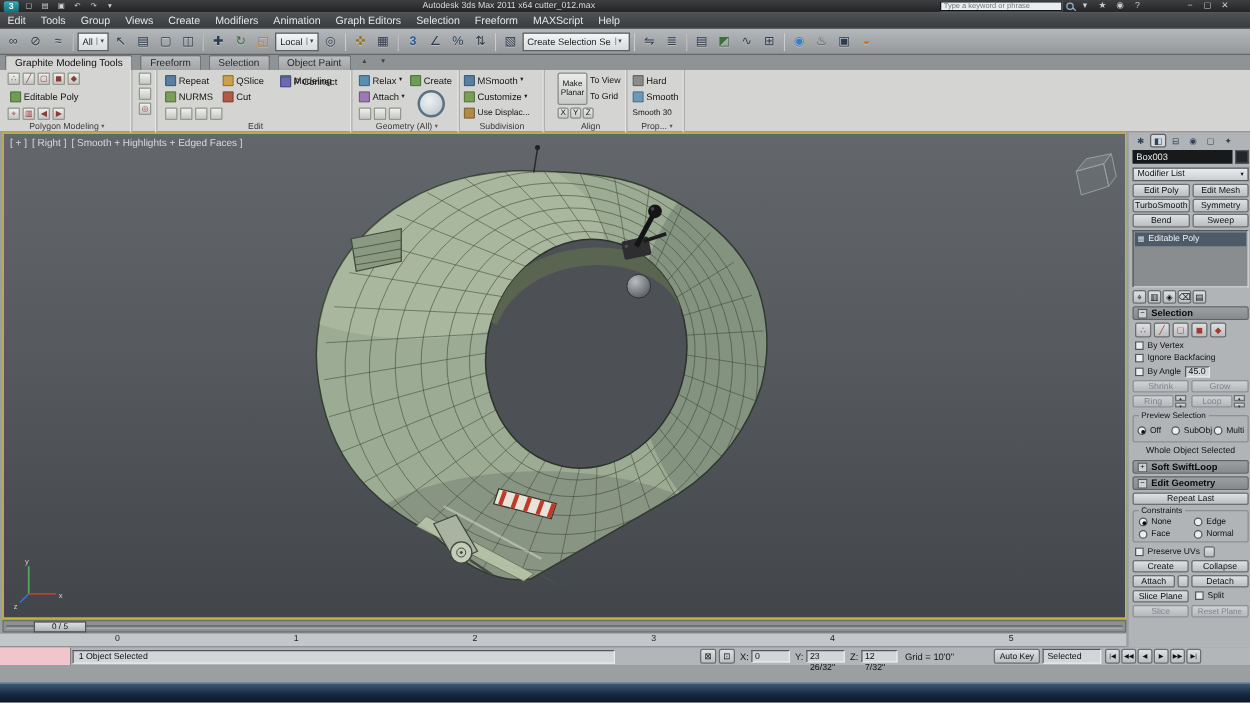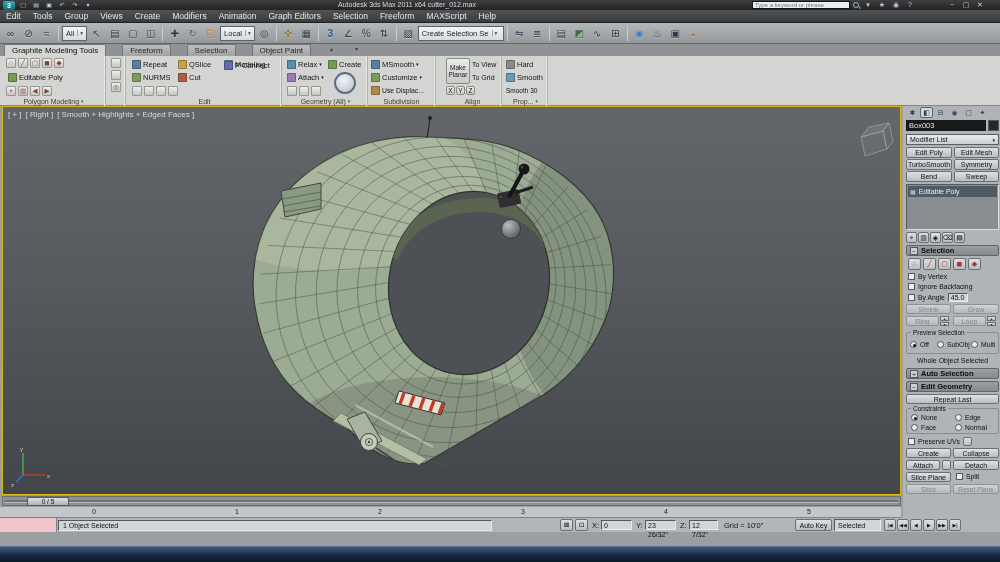--- a/index.html
+++ b/index.html
@@ -20,21 +20,21 @@
 #menubar{left:0;top:10px;width:1000px;height:13px;background:linear-gradient(#505254,#393b3d);border-bottom:1px solid #1e2022;display:flex;align-items:center;color:#e4e6e8;font-size:8.5px}
 #menubar>span{padding:0 6px;line-height:13px;white-space:nowrap}
 
 #toolbar{left:0;top:23px;width:1000px;height:21px;background:linear-gradient(#b4b8bb,#94989b);border-bottom:1px solid #63676a;display:flex;align-items:center;gap:1px;padding:0 2px}
 .ti{width:17px;height:17px;display:flex;align-items:center;justify-content:center;font-size:10px;color:#2e3c4e;text-shadow:0 1px 0 rgba(255,255,255,.3);flex:none}
 .ti.g{color:#3e6e3e}.ti.y{color:#9a7420}.ti.o{color:#c07430}
 .tsep{width:1px;height:15px;background:#73777a;border-right:1px solid #c9cdcf;margin:0 2px;flex:none}
 .tdd{height:15px;background:linear-gradient(#f3f5f6,#d7dbdd);border:1px solid #5d6164;font-size:7.5px;color:#1e1e1e;display:flex;align-items:center;gap:3px;padding:0 3px;flex:none;white-space:nowrap}
 .tdd .ar{font-size:5.5px;color:#44484c;border-left:1px solid #9aa0a4;padding-left:2px}
 
-#ribbontabs{left:0;top:44px;width:1000px;height:12px;background:#8f9396;display:flex;align-items:flex-end;gap:16px;padding-left:4px}
+#ribbontabs{left:0;top:44px;width:1000px;height:12px;background:#8f9396;display:flex;align-items:flex-end;gap:6px;padding-left:4px}
 .rtab{height:12px;line-height:12px;padding:0 7px;font-size:8px;color:#2a2a2a;background:linear-gradient(#babcbe,#a1a3a5);border:1px solid #717577;border-bottom:none;border-radius:2px 2px 0 0;white-space:nowrap}
 .rtab.active{background:#d4d4d2;color:#0c0c0c}
 .rmini{height:10px;margin-bottom:1px;font-size:6px;color:#3c4044;padding:0 3px}
 #ribbonbody{left:0;top:56px;width:1000px;height:50px;background:#d4d4d2;border-bottom:1px solid #84888b}
 .rpanel{position:absolute;top:0;height:50px;border-right:1px solid #aeb0ae;box-shadow:inset -1px 0 0 #e6e8e6}
 .rlabel{position:absolute;bottom:0;left:0;width:100%;height:10px;display:flex;align-items:center;justify-content:center;gap:2px;font-size:7px;color:#3a3a3a}
 .rlabel .ar{font-size:5px;color:#55595d}
 .rbtn{position:absolute;height:12px;display:flex;align-items:center;gap:2px;font-size:7.5px;color:#141414;white-space:nowrap}
 .rico{width:9px;height:9px;border-radius:1px;flex:none;border:1px solid rgba(0,0,0,.25)}
 .sico{position:absolute;width:10px;height:10px;border:1px solid #94988f;background:linear-gradient(#eff1ef,#c4c6c4);border-radius:1px;font-size:6.5px;display:flex;align-items:center;justify-content:center;color:#8c3c34}
@@ -538,21 +538,21 @@
           <span>SubObj</span>
         </div>
       <div class="crow" style="left:64px;top:8px">
           <span class="rad"></span>
           <span>Multi</span>
         </div>
     </div>
     <div class="cp" style="left:0;top:251px;width:97px;text-align:center;font-size:7px">Whole Object Selected</div>
     <div class="cp roll" style="left:2px;top:262px;width:93px;height:11px">
         <span class="pm">+</span>
-        <span>Auto Selection</span>
+        <span>Soft SwiftLoop</span>
       </div>
     <div class="cp roll" style="left:2px;top:275px;width:93px;height:11px">
         <span class="pm">−</span>
         <span>Edit Geometry</span>
       </div>
     <div class="cp cbtn" style="left:2px;top:288px;width:93px;height:10px">Repeat Last</div>
     <div class="cp grp" style="left:2px;top:302px;width:93px;height:26px">
       <span class="gt">Constraints</span>
       <div class="crow" style="left:4px;top:5px">
           <span class="rad on"></span>

